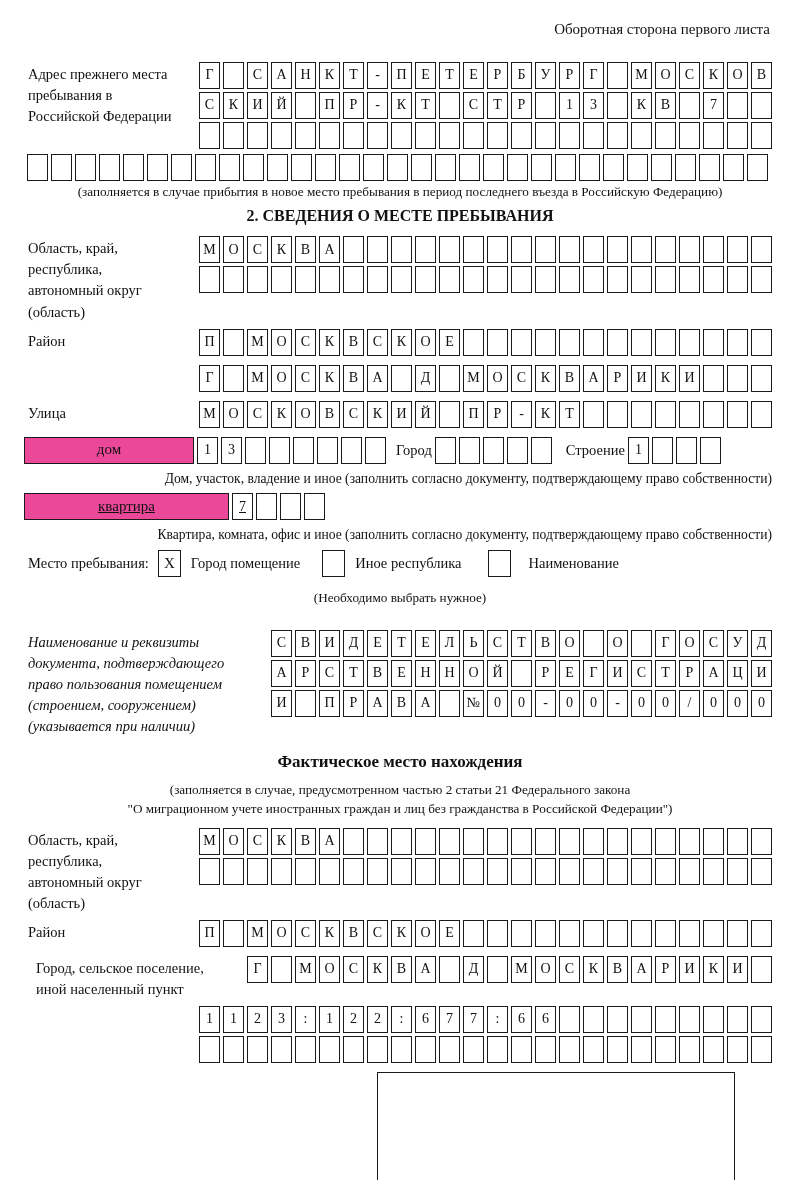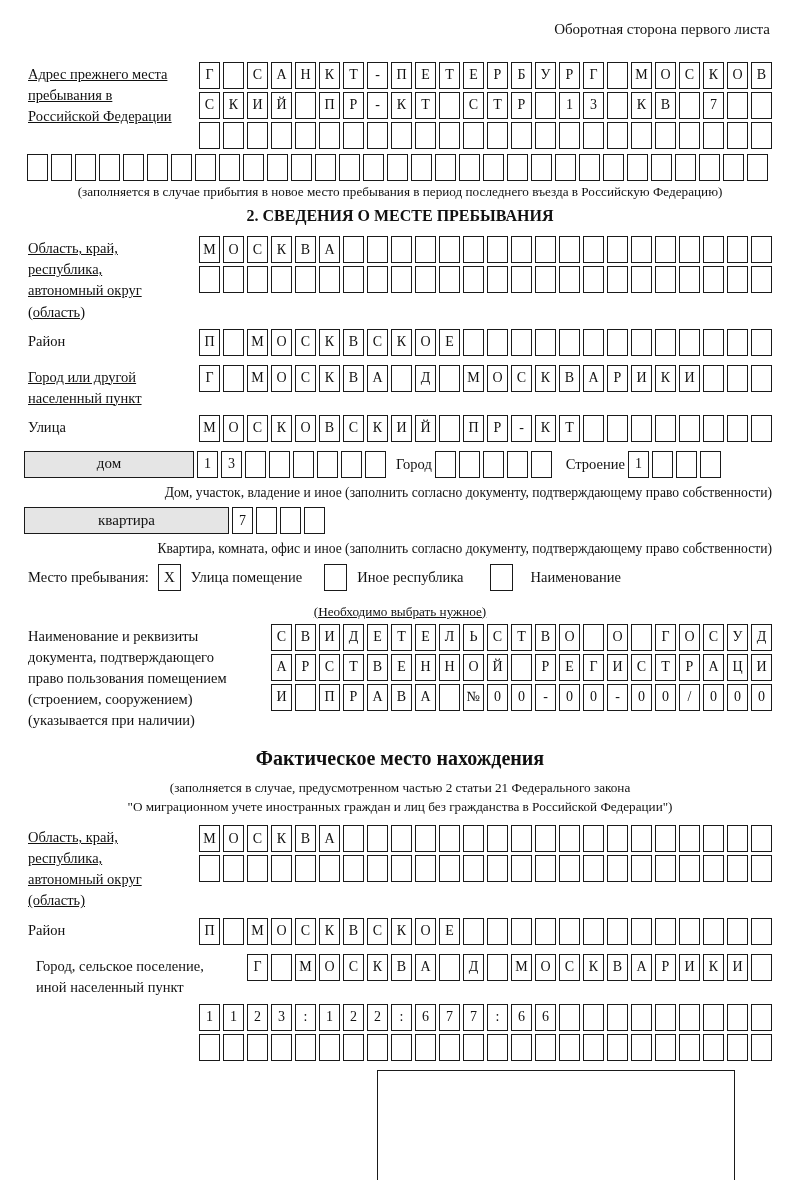--- a/index.html
+++ b/index.html
@@ -5,36 +5,36 @@
   html,body{margin:0;padding:0;background:#fff;}
   body{
     width:800px;height:1180px;overflow:hidden;box-sizing:border-box;
     padding:16px 28px 0 28px;
     font-family:"Liberation Serif","DejaVu Serif",serif;
     color:#111;font-size:15px;line-height:1.3;
   }
   .hdr-note{text-align:right;font-size:15px;margin:4px 2px 22px 0;}
   .field{display:flex;align-items:flex-start;margin-bottom:6px;}
   .label{font-size:14.5px;line-height:1.45;padding-top:2px;max-width:170px;}
-  .label.narrow{max-width:150px;text-decoration:underline;}
+  .label.narrow{max-width:150px;}
   .cells-col{margin-left:auto;display:flex;flex-direction:column;align-items:flex-end;}
   .cellrow{display:flex;margin-bottom:3px;}
   .cell{
     box-sizing:border-box;width:21px;height:27px;margin-left:3px;
     border:1.6px solid #1a1a1a;display:flex;align-items:center;justify-content:center;
     font-size:14px;background:#fff;
   }
   .fullrow{display:flex;justify-content:flex-start;margin:1px 0 2px -4px;}
   .note{font-size:13.2px;text-align:center;margin:2px 0 6px 0;}
   .note-left{font-size:13.6px;text-align:right;margin:1px 0 6px 2px;}
   .sec-title{font-weight:bold;text-align:center;font-size:16px;margin:6px 0 10px 0;}
-  .sub-title{font-weight:bold;text-align:center;font-size:20px;margin:14px 0 8px 0;}
+  .sub-title{font-weight:bold;text-align:center;font-size:17px;margin:14px 0 8px 0;}
   .widebox{
     box-sizing:border-box;border:1.6px solid #1a1a1a;height:27px;
-    display:flex;align-items:center;justify-content:center;font-size:15px;background:#e5e5e5;
+    display:flex;align-items:center;justify-content:center;font-size:15px;background:#ec4899;
   }
   .inline-row{display:flex;align-items:center;margin-bottom:6px;}
   .inline-label{font-size:14.5px;white-space:nowrap;}
   .checkbox{
     box-sizing:border-box;width:23px;height:27px;border:1.6px solid #1a1a1a;
     display:inline-flex;align-items:center;justify-content:center;font-size:15px;margin:0 10px 0 9px;flex:none;
   }
   .stamp-wrap{width:400px;margin-left:auto;margin-right:16px;margin-top:2px;}
   .stamp-box{box-sizing:border-box;border:1.7px solid #1a1a1a;width:358px;height:176px;margin:0 auto;background:#fff;}
   .mb0{margin-bottom:2px;}
@@ -248,21 +248,20 @@
         <span class="cell"></span>
         <span class="cell"></span>
         <span class="cell"></span>
         <span class="cell"></span>
         <span class="cell"></span>
       </div>
     </div>
 </div>
 
 <div class="field">
-  <div class="label narrow">Город или другой населенный пункт</div>
   <div class="cells-col">
       <div class="cellrow">
         <span class="cell">Г</span>
         <span class="cell"></span>
         <span class="cell">М</span>
         <span class="cell">О</span>
         <span class="cell">С</span>
         <span class="cell">К</span>
         <span class="cell">В</span>
         <span class="cell">А</span>
@@ -343,46 +342,46 @@
   <span class="inline-label">Строение</span>
   <div class="cellrow" style="margin-bottom:0;">
       <span class="cell">1</span>
       <span class="cell"></span>
       <span class="cell"></span>
       <span class="cell"></span>
     </div>
 </div>
 <div class="note-left">Дом, участок, владение и иное (заполнить согласно документу, подтверждающему право собственности)</div>
 
-<div class="inline-row" style="margin-left:-4px;">
+<div class="inline-row" style="margin-left:-4px;text-decoration:underline;">
   <div class="widebox" style="width:205px;">
       <span>квартира</span>
     </div>
   <div class="cellrow" style="margin-bottom:0;">
       <span class="cell">7</span>
       <span class="cell"></span>
       <span class="cell"></span>
       <span class="cell"></span>
     </div>
 </div>
 <div class="note-left">Квартира, комната, офис и иное (заполнить согласно документу, подтверждающему право собственности)</div>
 
 <div class="inline-row" style="margin-bottom:12px;">
   <span class="inline-label">Место пребывания:</span>
   <span class="checkbox">X</span>
-  <span class="inline-label">Улица помещение</span>
+  <span class="inline-label">Город помещение</span>
   <span class="checkbox" style="margin-left:22px;"></span>
   <span class="inline-label">Иное республика</span>
   <span class="checkbox" style="margin-left:26px;"></span>
   <span class="inline-label" style="margin-left:8px;">Наименование</span>
 </div>
-<div class="note" style="margin-bottom:4px;text-decoration:underline;">(Необходимо выбрать нужное)</div>
-
-<div class="field">
-  <div class="label" style="max-width:205px;">Наименование и реквизиты документа, подтверждающего право пользования помещением (строением, сооружением) (указывается при наличии)</div>
+<div class="note" style="margin-bottom:24px;">(Необходимо выбрать нужное)</div>
+
+<div class="field">
+  <div class="label" style="max-width:205px;font-style:italic;">Наименование и реквизиты документа, подтверждающего право пользования помещением (строением, сооружением) (указывается при наличии)</div>
   <div class="cells-col">
     <div class="cellrow">
         <span class="cell">С</span>
         <span class="cell">В</span>
         <span class="cell">И</span>
         <span class="cell">Д</span>
         <span class="cell">Е</span>
         <span class="cell">Т</span>
         <span class="cell">Е</span>
         <span class="cell">Л</span>

